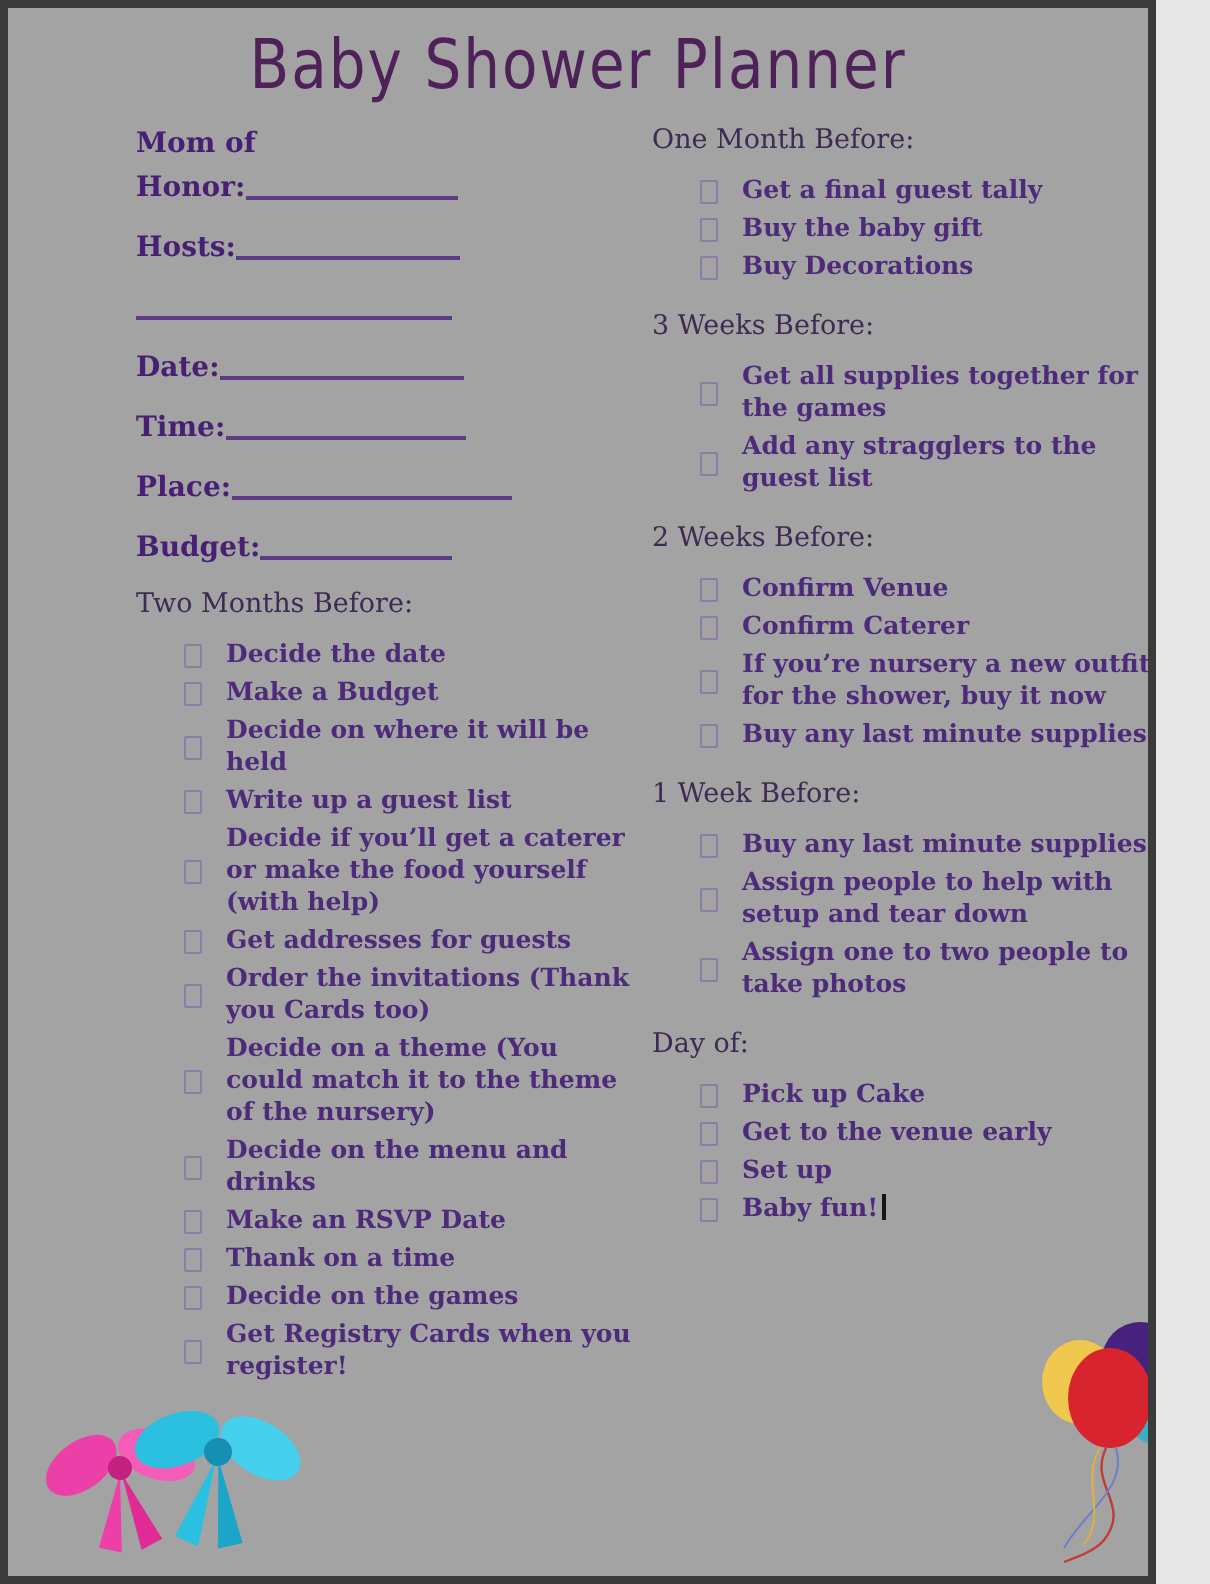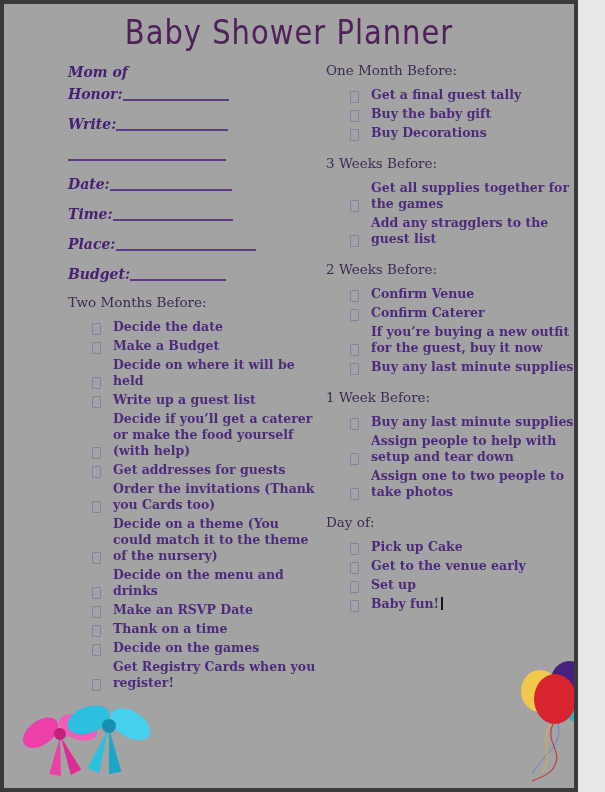--- a/index.html
+++ b/index.html
@@ -22,21 +22,21 @@
     font-weight:400;
     letter-spacing:1px;
     transform:scaleY(1.18);
     transform-origin:top center;
   }
   .col-left{position:absolute;left:64px;top:58px;width:250px;}
   .col-right{position:absolute;left:322px;top:58px;width:258px;}
 
   .field{
     font-weight:700;font-size:14px;line-height:20px;
-    color:#482073;margin-bottom:10px;white-space:nowrap;font-style:italic;
+    color:#482073;margin-bottom:10px;white-space:nowrap;
   }
   .field.f0{margin-bottom:2px;}
   .blank{
     display:inline-block;height:12px;
     border-bottom:2px solid #5d3c85;
     vertical-align:-2px;
   }
   .f1 .blank{width:106px}
   .f2 .blank{width:112px}
   .f3 .blank{width:158px}
@@ -45,21 +45,21 @@
   .f6 .blank{width:140px}
   .f7 .blank{width:96px}
 
   .sec-heading{
     font-weight:400;font-size:13.5px;color:#3e2a52;
     margin:14px 0 9px 0;
   }
   .sec-heading.first{margin-top:0;}
   ul.checklist{list-style:none;margin:0 0 4px 0;padding:0 0 0 24px;}
   li.check-item{
-    display:flex;align-items:flex-end;gap:12px;
+    display:flex;align-items:center;gap:12px;
     margin-bottom:3px;
     font-weight:700;font-size:12.5px;line-height:16px;
     color:#4d2b7a;
   }
   .cb{
     flex:0 0 auto;width:7px;height:10px;
     border:1.5px solid #8d7ca6;border-radius:1px;
     margin-top:2px;background:transparent;
   }
   .caret{
@@ -78,21 +78,21 @@
 
   <div class="col-left">
 
     <div class="field f0">
       <span>Mom of</span>
     </div>
     <div class="field f1">
       <span>Honor:</span><span class="blank"></span>
     </div>
     <div class="field f2">
-      <span>Write:</span><span class="blank"></span>
+      <span>Hosts:</span><span class="blank"></span>
     </div>
     <div class="field f3">
       <span class="blank"></span>
     </div>
     <div class="field f4">
       <span>Date:</span><span class="blank"></span>
     </div>
     <div class="field f5">
       <span>Time:</span><span class="blank"></span>
     </div>
@@ -195,21 +195,21 @@
       <li class="check-item">
           <span class="cb"></span>
           <span class="txt">Confirm Venue</span>
         </li>
       <li class="check-item">
           <span class="cb"></span>
           <span class="txt">Confirm Caterer</span>
         </li>
       <li class="check-item">
           <span class="cb"></span>
-          <span class="txt">If you’re buying a new outfit for the guest, buy it now</span>
+          <span class="txt">If you’re nursery a new outfit for the shower, buy it now</span>
         </li>
       <li class="check-item">
           <span class="cb"></span>
           <span class="txt">Buy any last minute supplies</span>
         </li>
     </ul>
 
     <div class="sec-heading">1 Week Before:</div>
     <ul class="checklist">
       <li class="check-item">

